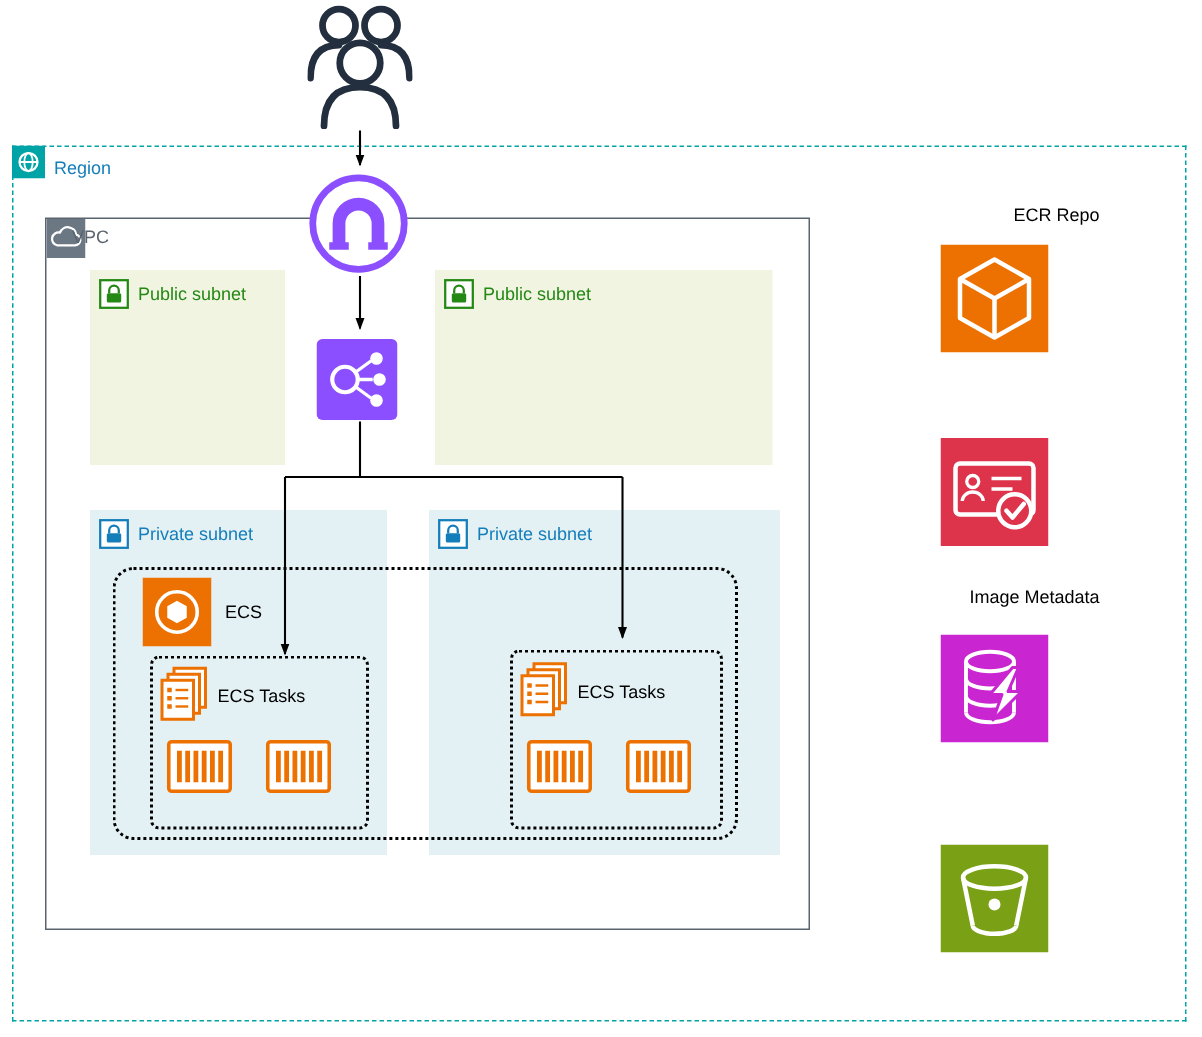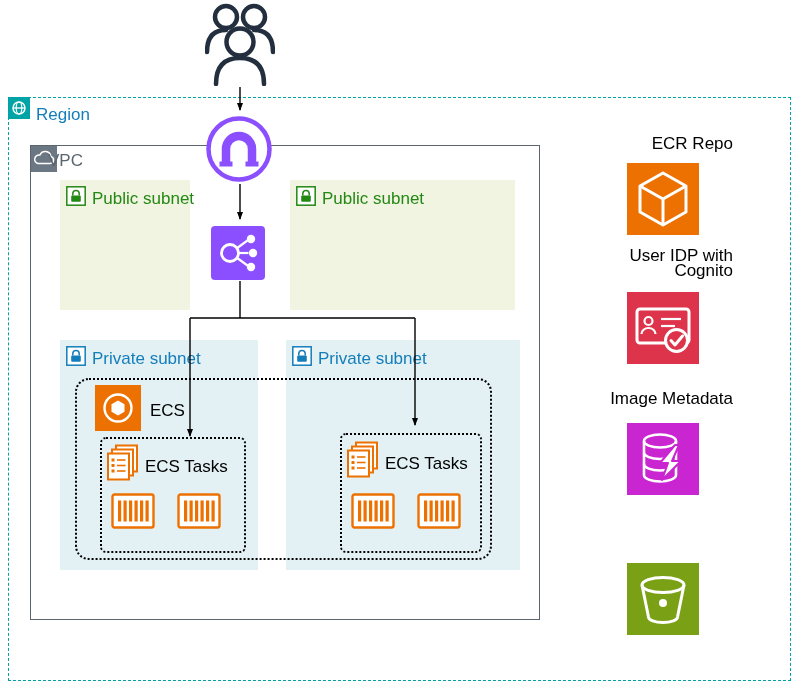--- a/index.html
+++ b/index.html
@@ -2,21 +2,21 @@
 <html style="--region_border: #00A4A6; --region_label: #147EBA; --vpc_border: #5A6570; --vpc_icon_bg: #6C7784; --public_label: #248814; --public_fill: #F1F4E1; --private_label: #147EBA; --private_fill: #E3F1F5; --aws_orange: #ED7100; --aws_purple: #8C4FFF; --aws_red: #DD344C; --aws_magenta: #C925D1; --aws_green: #7AA116; --dark_ink: #232F3E; --arrow: #000000;"><head>
 <meta charset="utf-8">
 <style>
   * { box-sizing: border-box; margin: 0; padding: 0; }
   body { background: #fff; }
   .canvas {
     position: relative; width: 801px; height: 691px; background: #fff;
     font-family: "Liberation Sans", sans-serif; overflow: hidden;
   }
   .abs { position: absolute; }
-  .label { position: absolute; font-size: 17px; color: #000; white-space: nowrap; }
+  .label { position: absolute; font-size: 12px; color: #000; white-space: nowrap; }
 
   .region   { left: 8px; top: 97px; width: 783px; height: 584px; border: 1px dashed var(--region_border,#00A4A6); }
   .region-icon  { left: 8px; top: 97px; width: 22px; height: 22px; }
   .region-label { left: 36px; top: 105px; color: var(--region_label,#147EBA); }
 
   .vpc      { left: 30px; top: 145px; width: 510px; height: 475px; border: 1px solid var(--vpc_border,#5A6570); background: #fff; }
   .vpc-icon { left: 31px; top: 146px; width: 26px; height: 26px; }
   .vpc-label{ left: 48px; top: 151px; color: var(--vpc_border,#545B64); }
 
   .subnet { position: absolute; }
@@ -275,24 +275,20 @@
     <svg viewBox="0 0 72 72">
       <rect x="0" y="0" width="72" height="72" fill="#ED7100"></rect>
       <g fill="none" stroke="#fff" stroke-width="3" stroke-linejoin="round">
         <path d="M36 10 L59 23 V49 L36 62 L13 49 V23 Z"></path>
         <path d="M13 23 L36 36 L59 23"></path>
         <path d="M36 36 V62"></path>
       </g>
     </svg>
   </span>
 
-  <div class="label svclab cog-label">
-    <div>User IDP with</div>
-    <div>Cognito</div>
-  </div>
   <span class="abs service-icon cog-icon">
     <svg viewBox="0 0 72 72">
       <rect x="0" y="0" width="72" height="72" fill="#DD344C"></rect>
       <rect x="10" y="17" width="52" height="34" rx="3" fill="none" stroke="#fff" stroke-width="3"></rect>
       <circle cx="21.5" cy="29" r="4" fill="none" stroke="#fff" stroke-width="2.2"></circle>
       <path d="M14.5 42 a7 6 0 0 1 14 0" fill="none" stroke="#fff" stroke-width="2.2"></path>
       <line x1="34" y1="27" x2="54" y2="27" stroke="#fff" stroke-width="2.2"></line>
       <line x1="34" y1="34" x2="48" y2="34" stroke="#fff" stroke-width="2.2"></line>
       <circle cx="49.5" cy="48.5" r="11" fill="#DD344C" stroke="#fff" stroke-width="3"></circle>
       <path d="M44 48.5 l4 4.5 l7.5 -9" fill="none" stroke="#fff" stroke-width="3" stroke-linecap="round" stroke-linejoin="round"></path>

